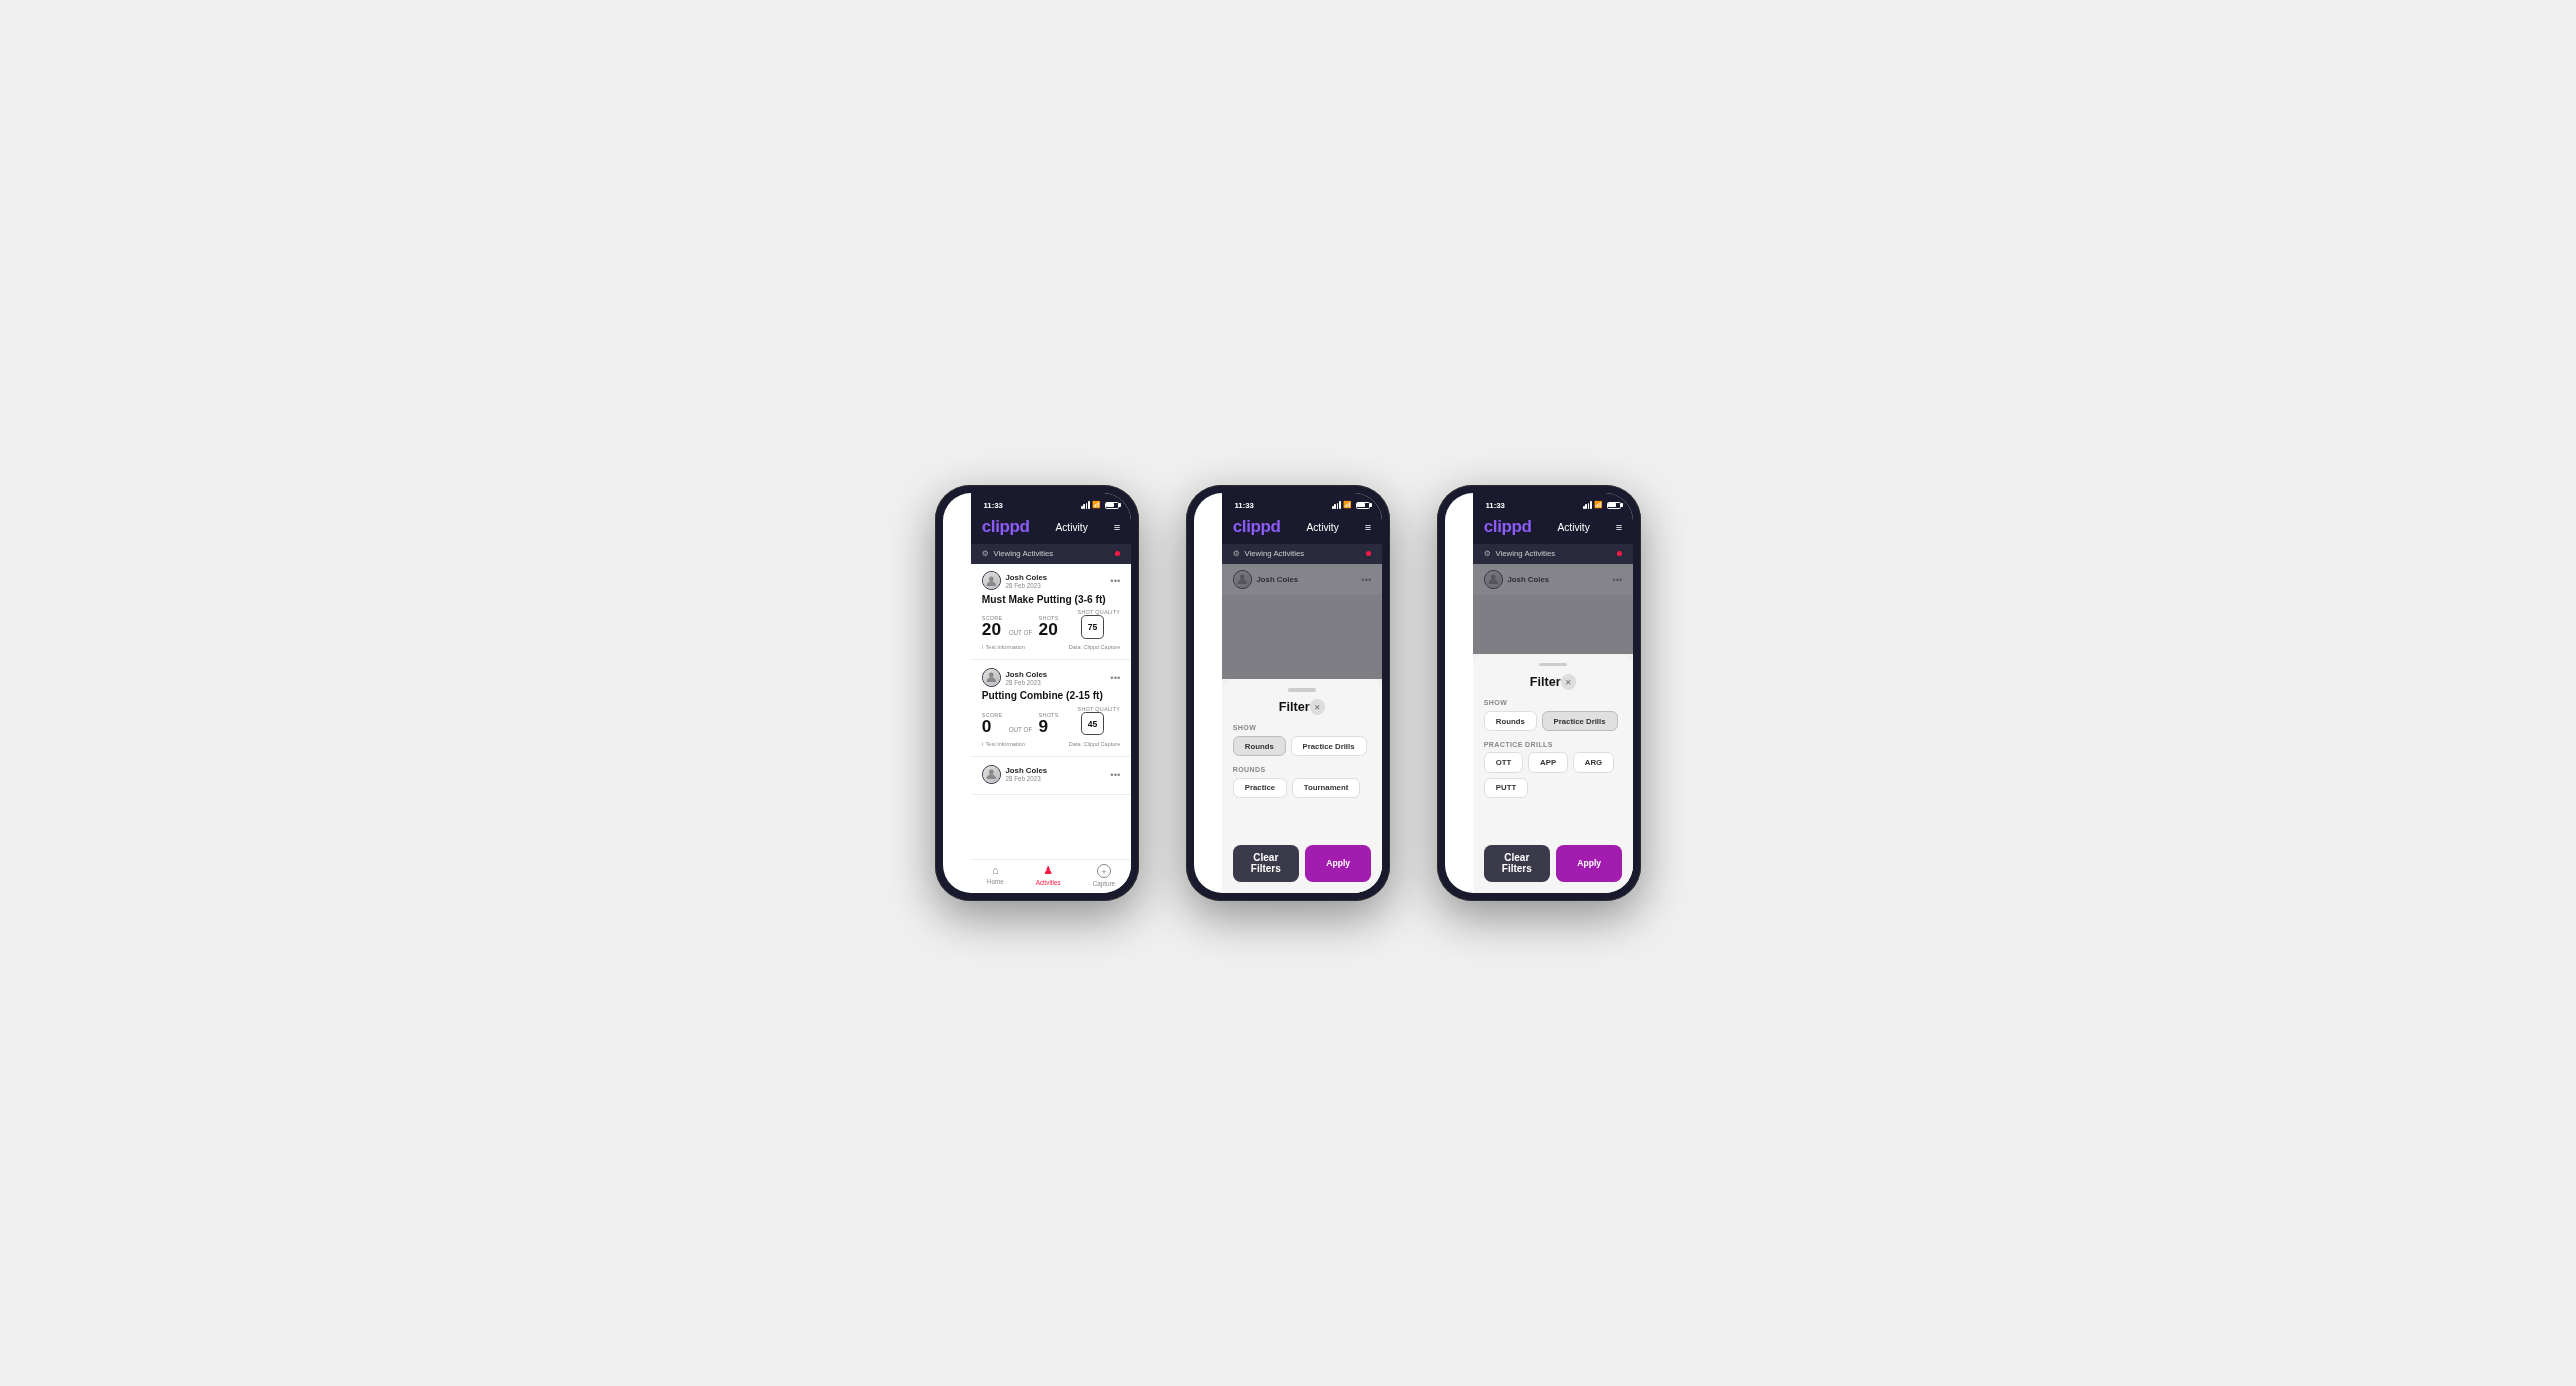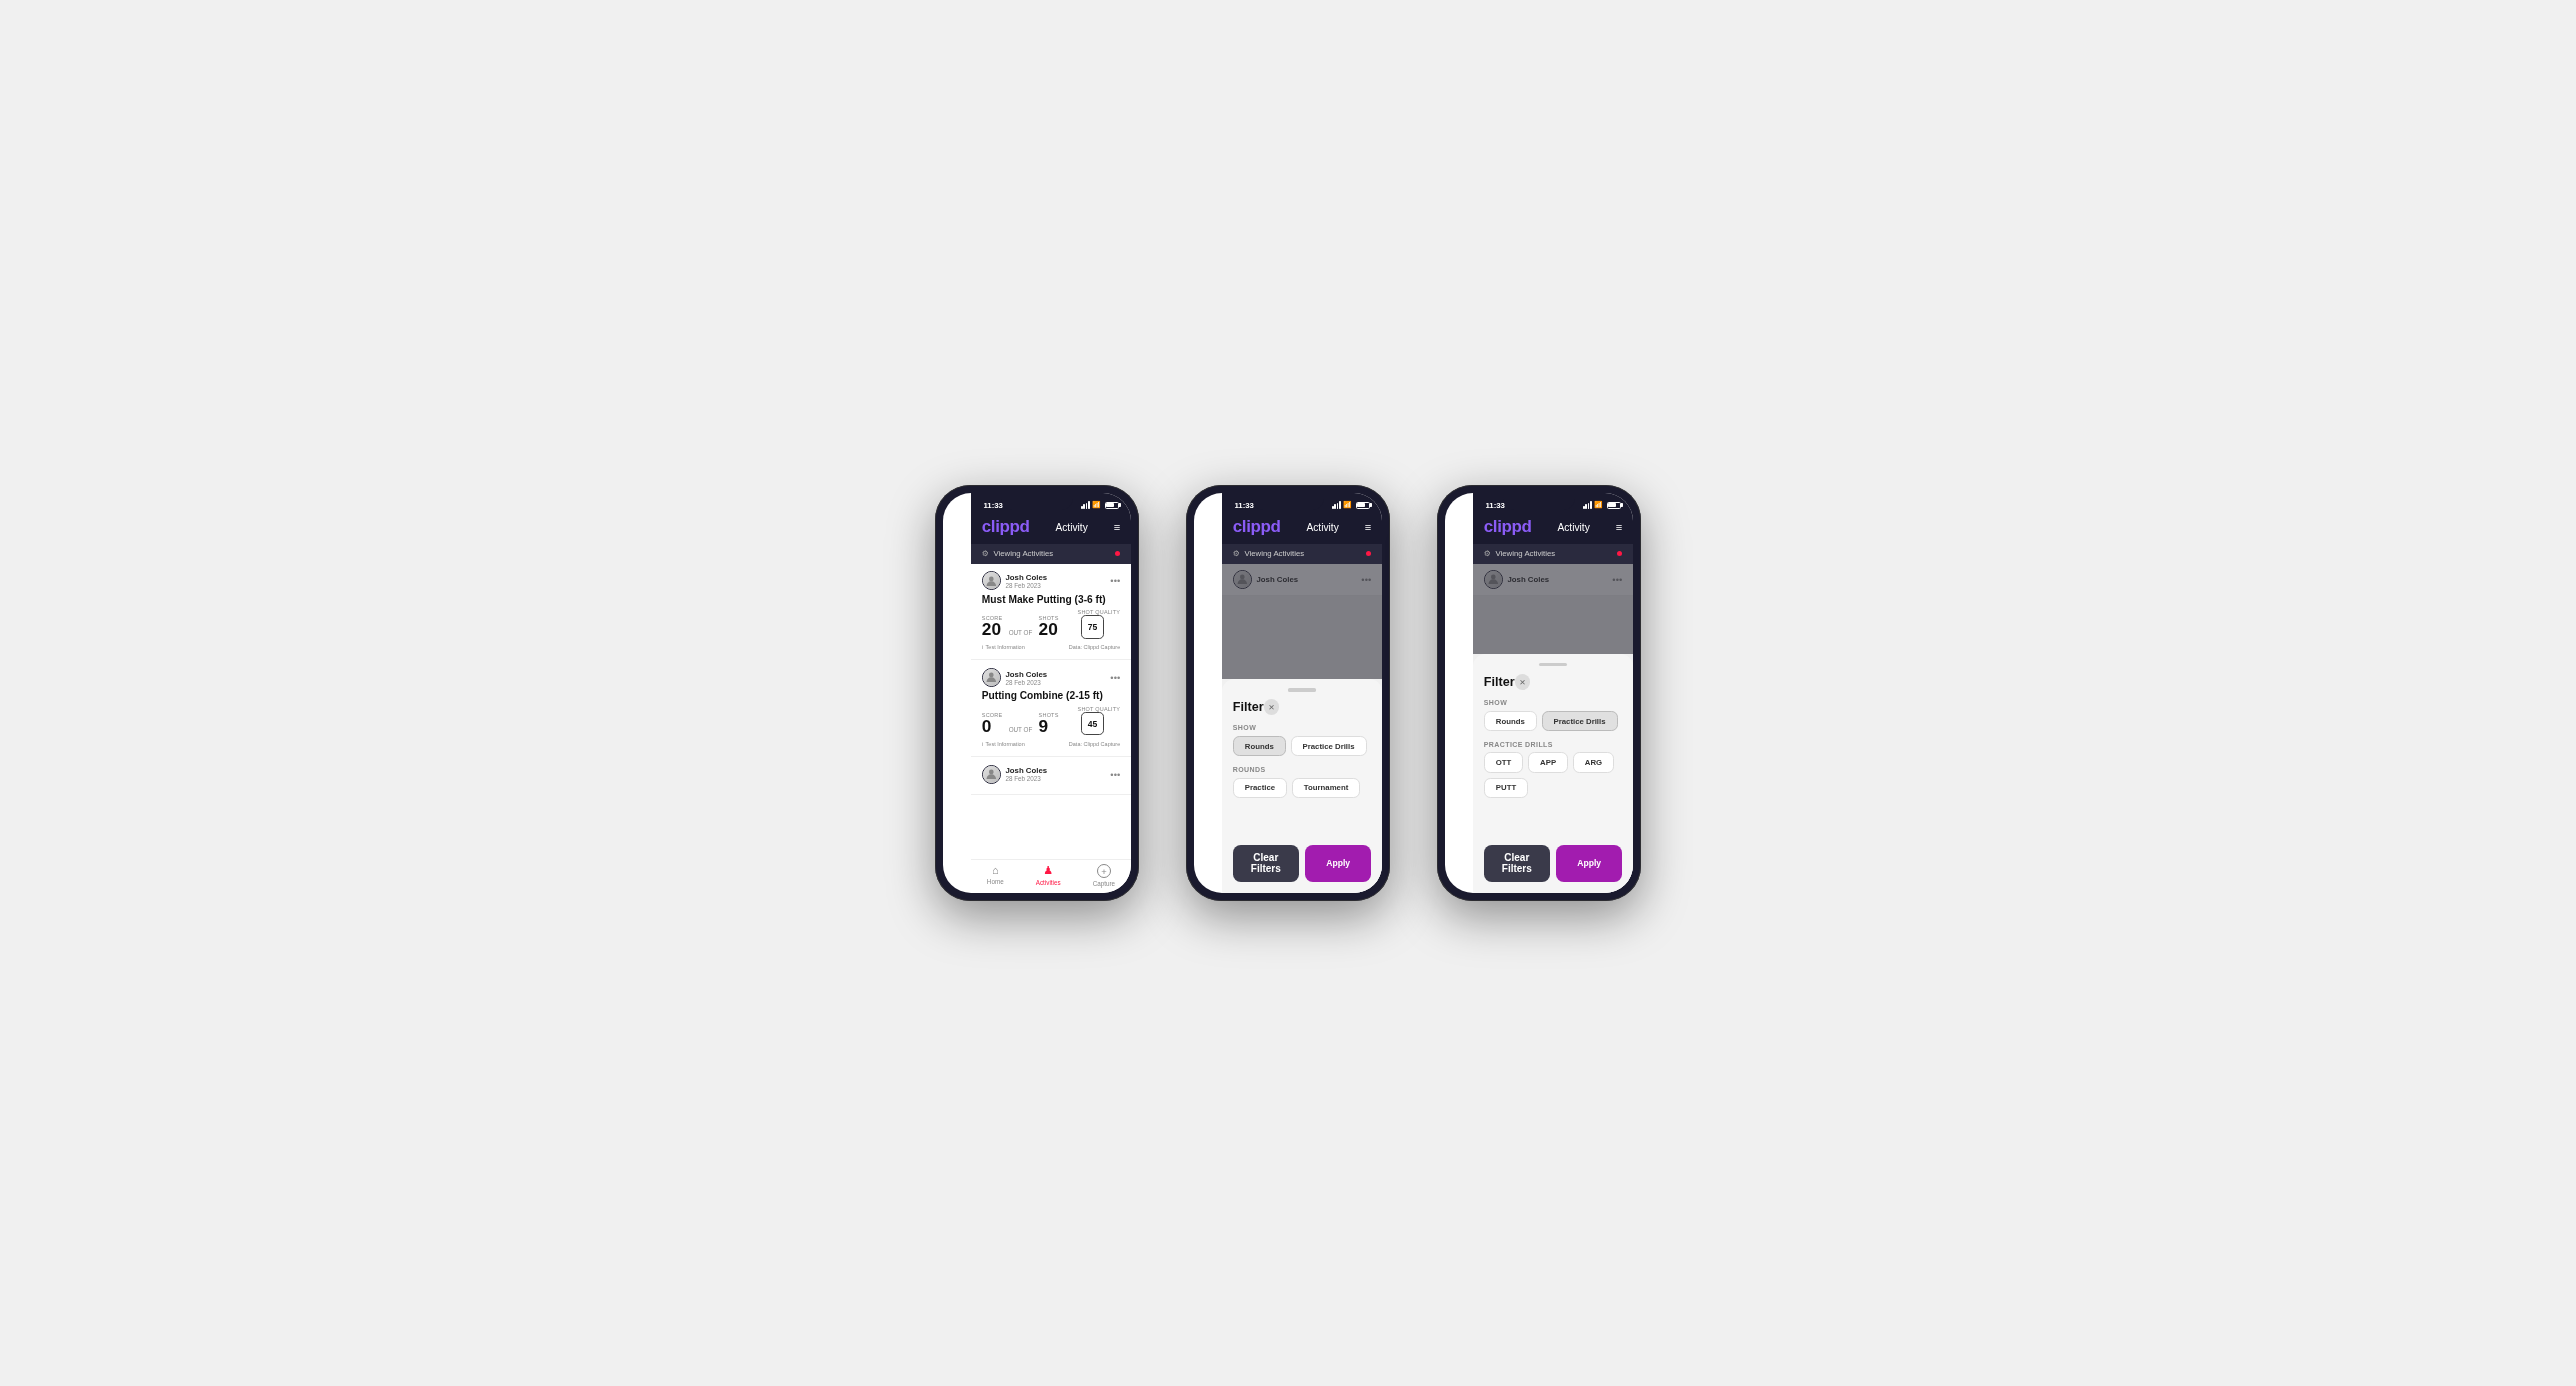--- a/index.html
+++ b/index.html
@@ -327,21 +327,21 @@
     }
     .filter-handle {
       width: 28px;
       height: 3.1px;
       background: #ccc;
       border-radius: 1.6px;
       margin: 0 auto 7.8px;
     }
     .filter-header {
       display: flex;
-      justify-content: flex-start;
+      justify-content: center;
       align-items: center;
       margin-bottom: 9.4px;
     }
     .filter-title {
       font-size: 12.6px;
       font-weight: 700;
       color: #111;
     }
     .close-btn {
       width: 15.7px;

